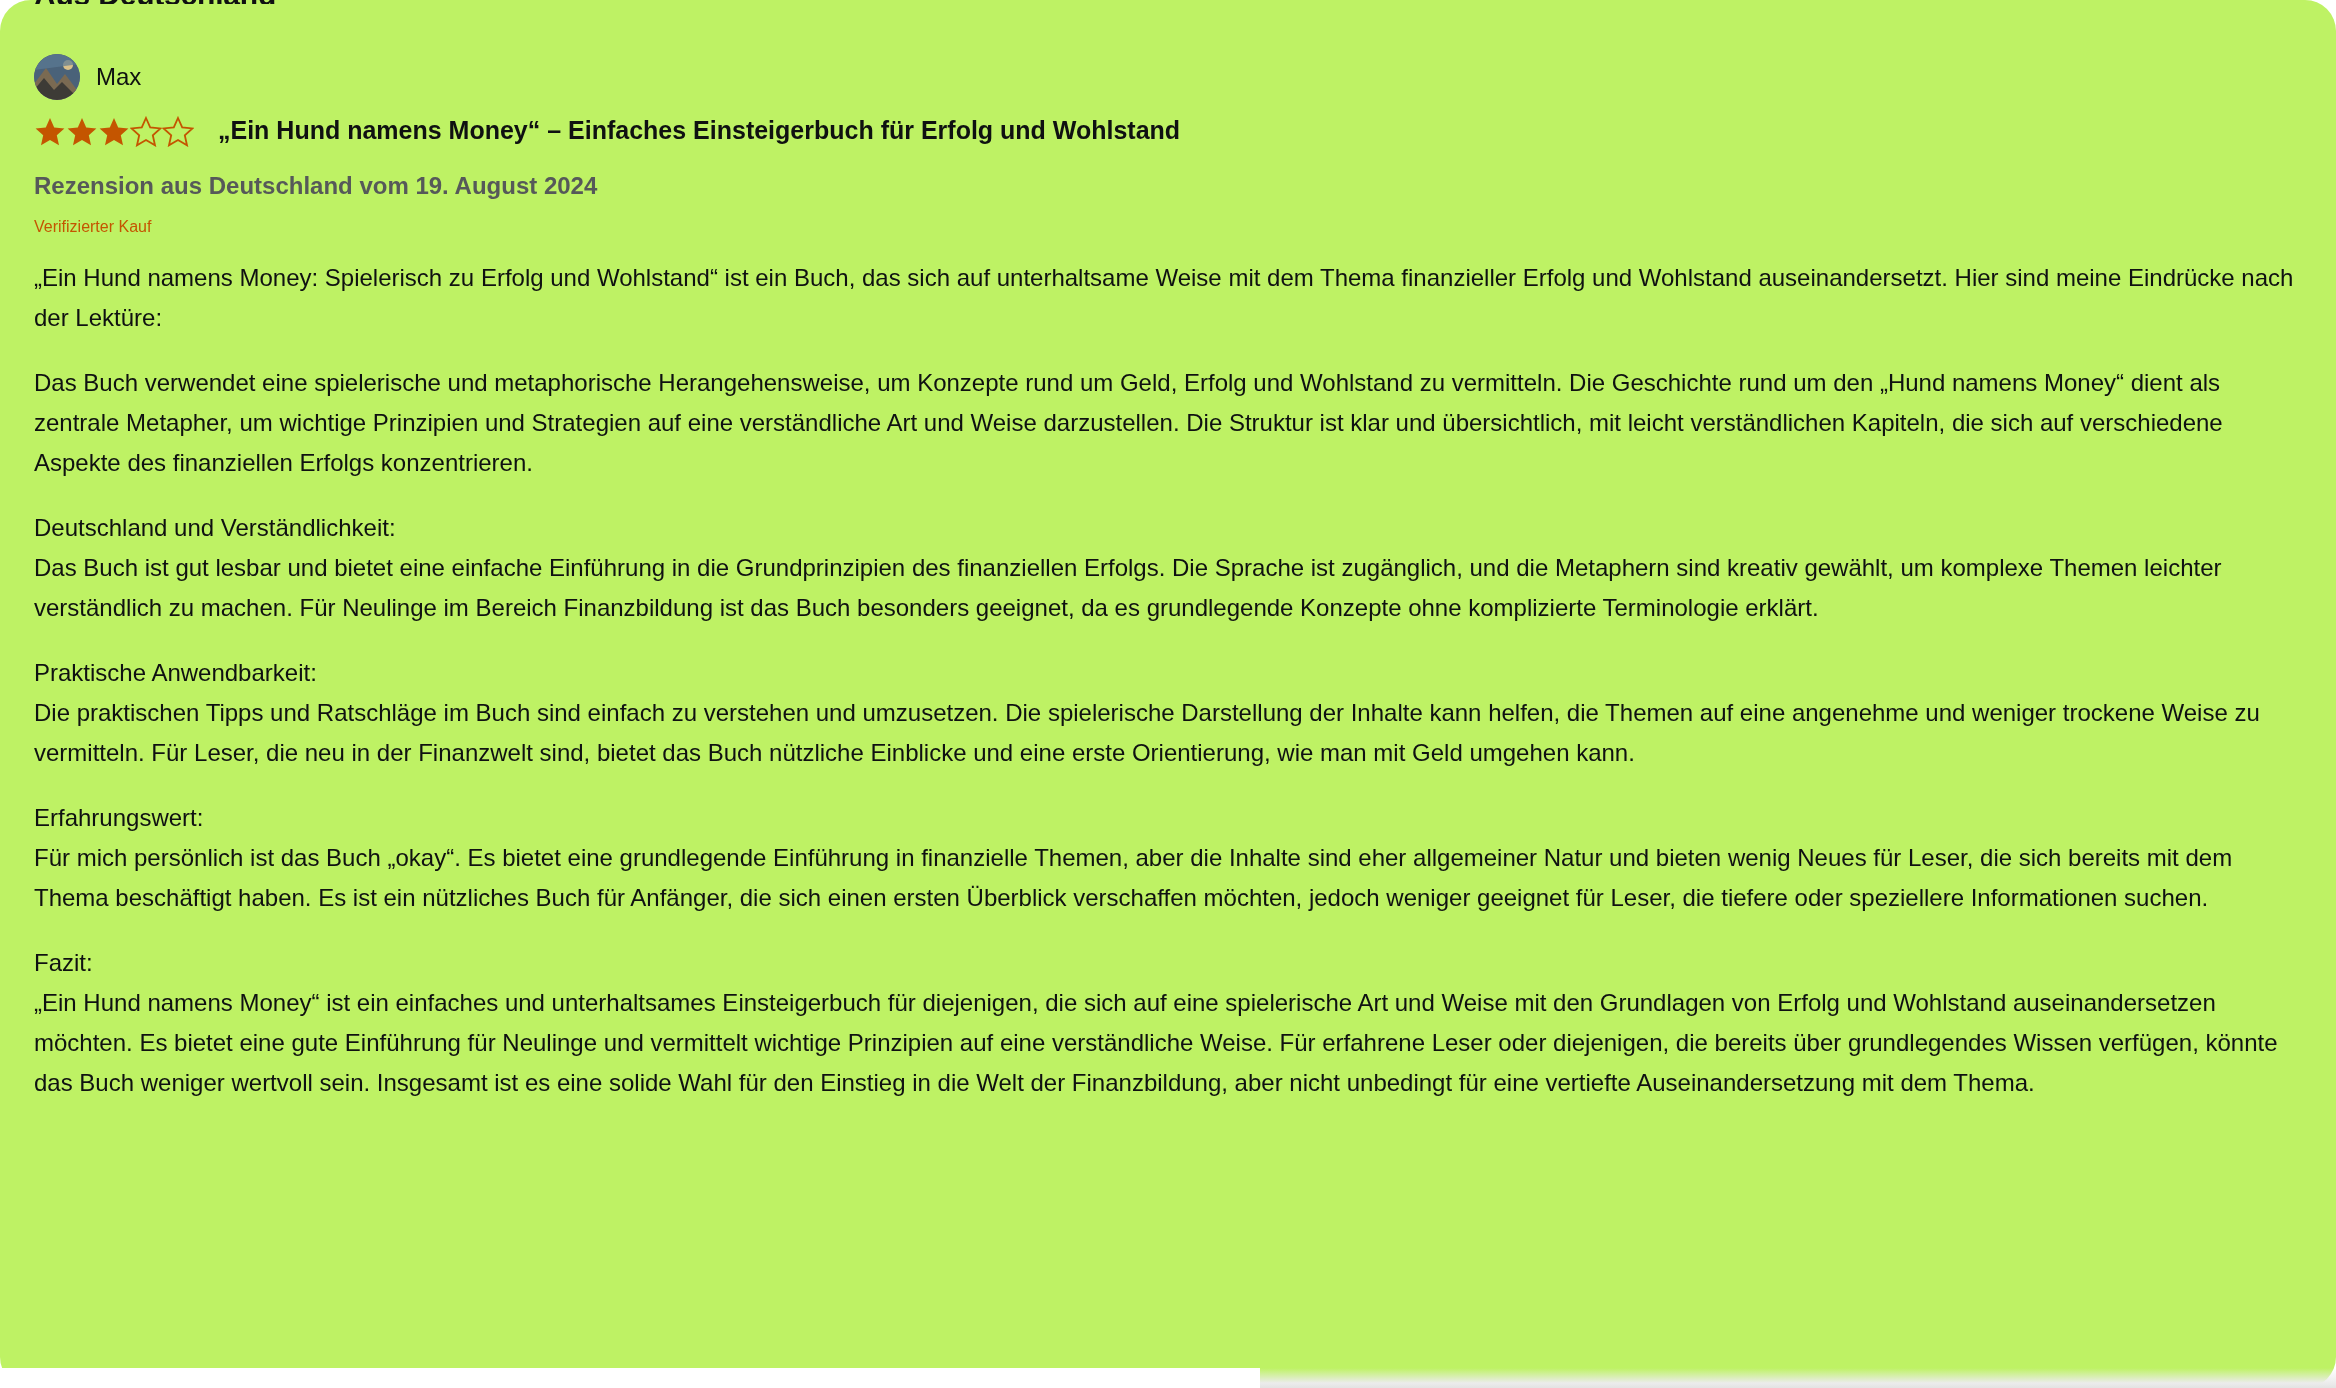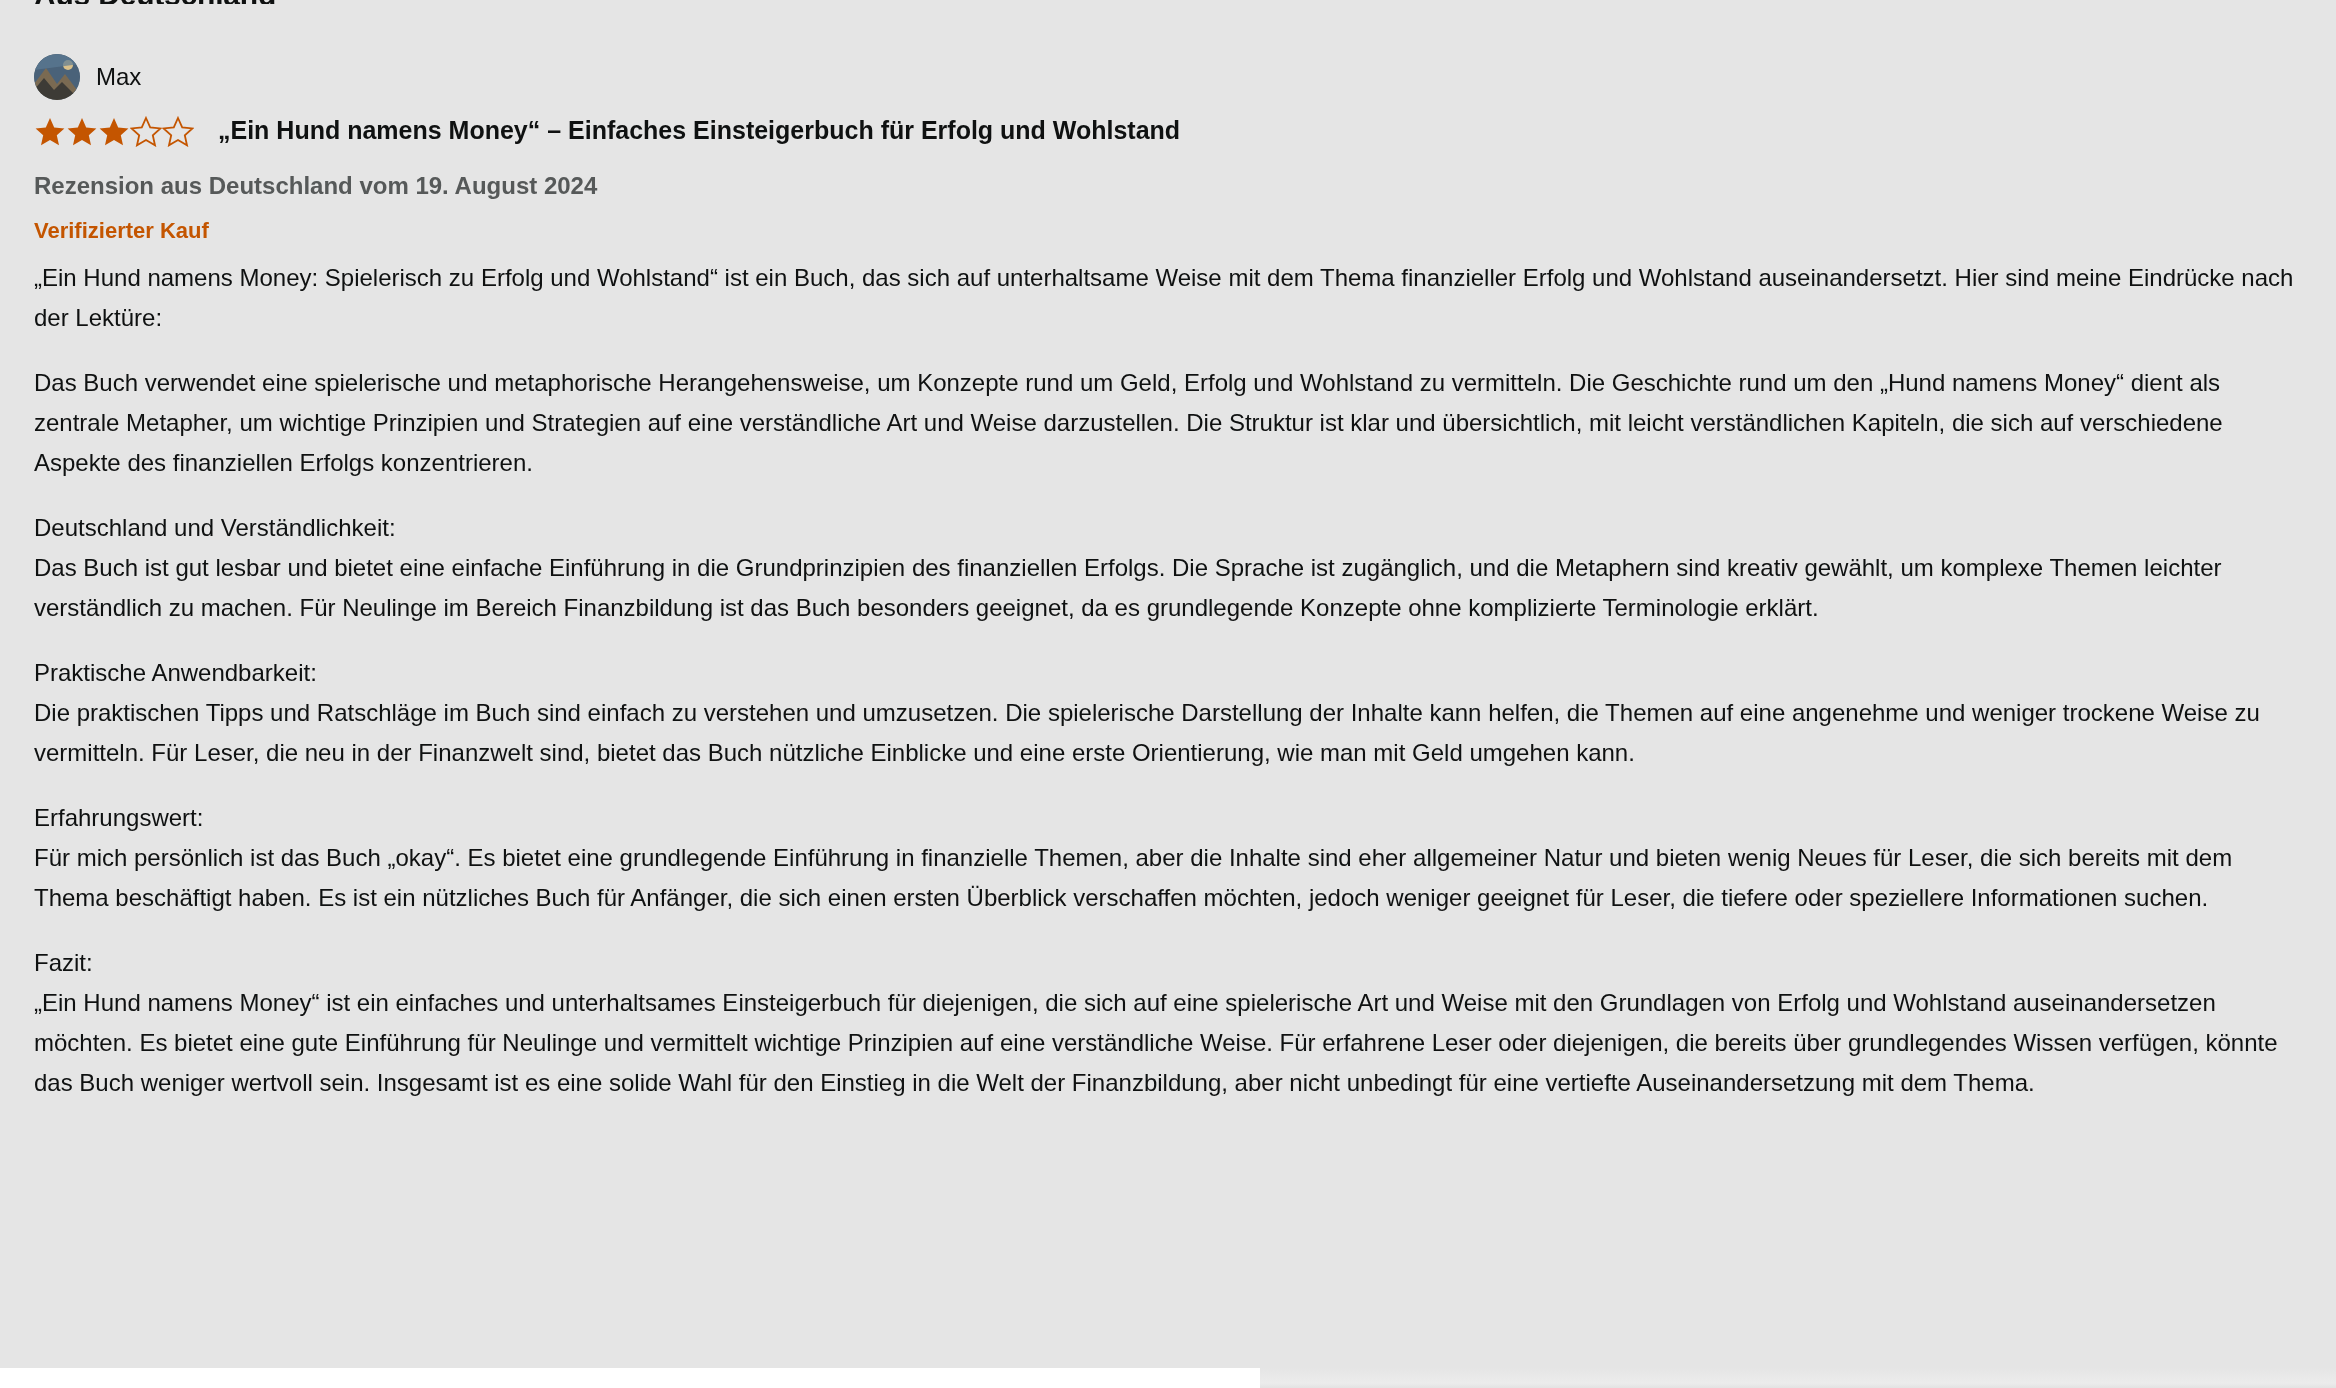--- a/index.html
+++ b/index.html
@@ -13,21 +13,22 @@
     overflow: hidden;
     font-family: "Liberation Sans", sans-serif;
     color: #0f1111;
   }
   .page {
     position: relative;
     width: 2336px;
     height: 1388px;
     box-sizing: border-box;
     padding: 0 34px 0 24px;
-    background: #e5e5e5;
+    background: #bef264;
+    border-radius: 31px;
   }
 
   
   .section-heading {
     position: absolute;
     top: -22px;
     left: 34px;
     font-size: 30px;
     font-weight: bold;
     color: #0f1111;
@@ -101,22 +102,22 @@
     font-size: 24px;
     color: #565959;
     font-weight: bold;
   }
 
   
   .verified {
     position: absolute;
     top: 218px;
     left: 34px;
-    font-size: 22px;
-    font-weight: bold;
+    font-size: 16px;
+    font-weight: normal;
     color: #c45500;
   }
 
   
   .review-body {
     position: absolute;
     top: 258px;
     left: 34px;
     width: 2262px;
     font-size: 24px;

